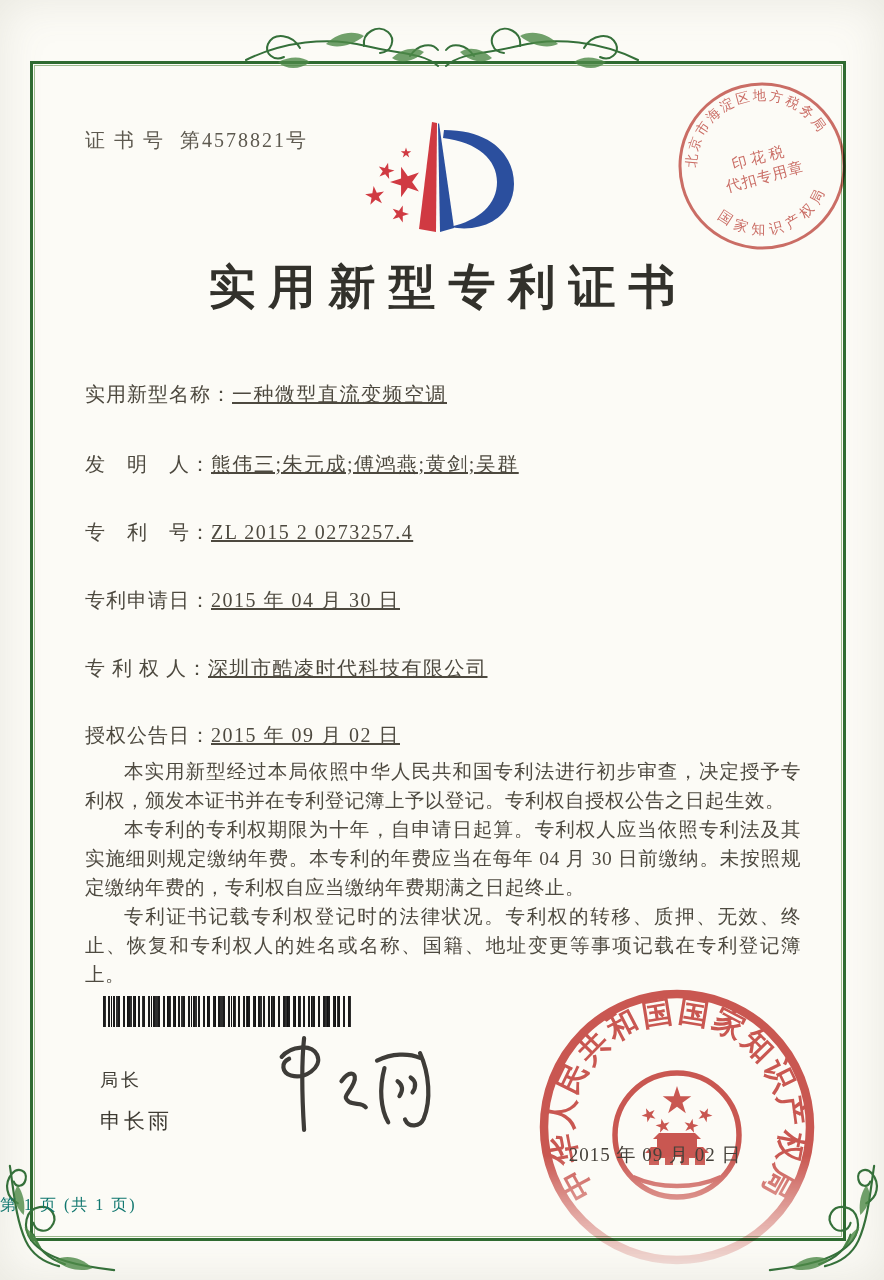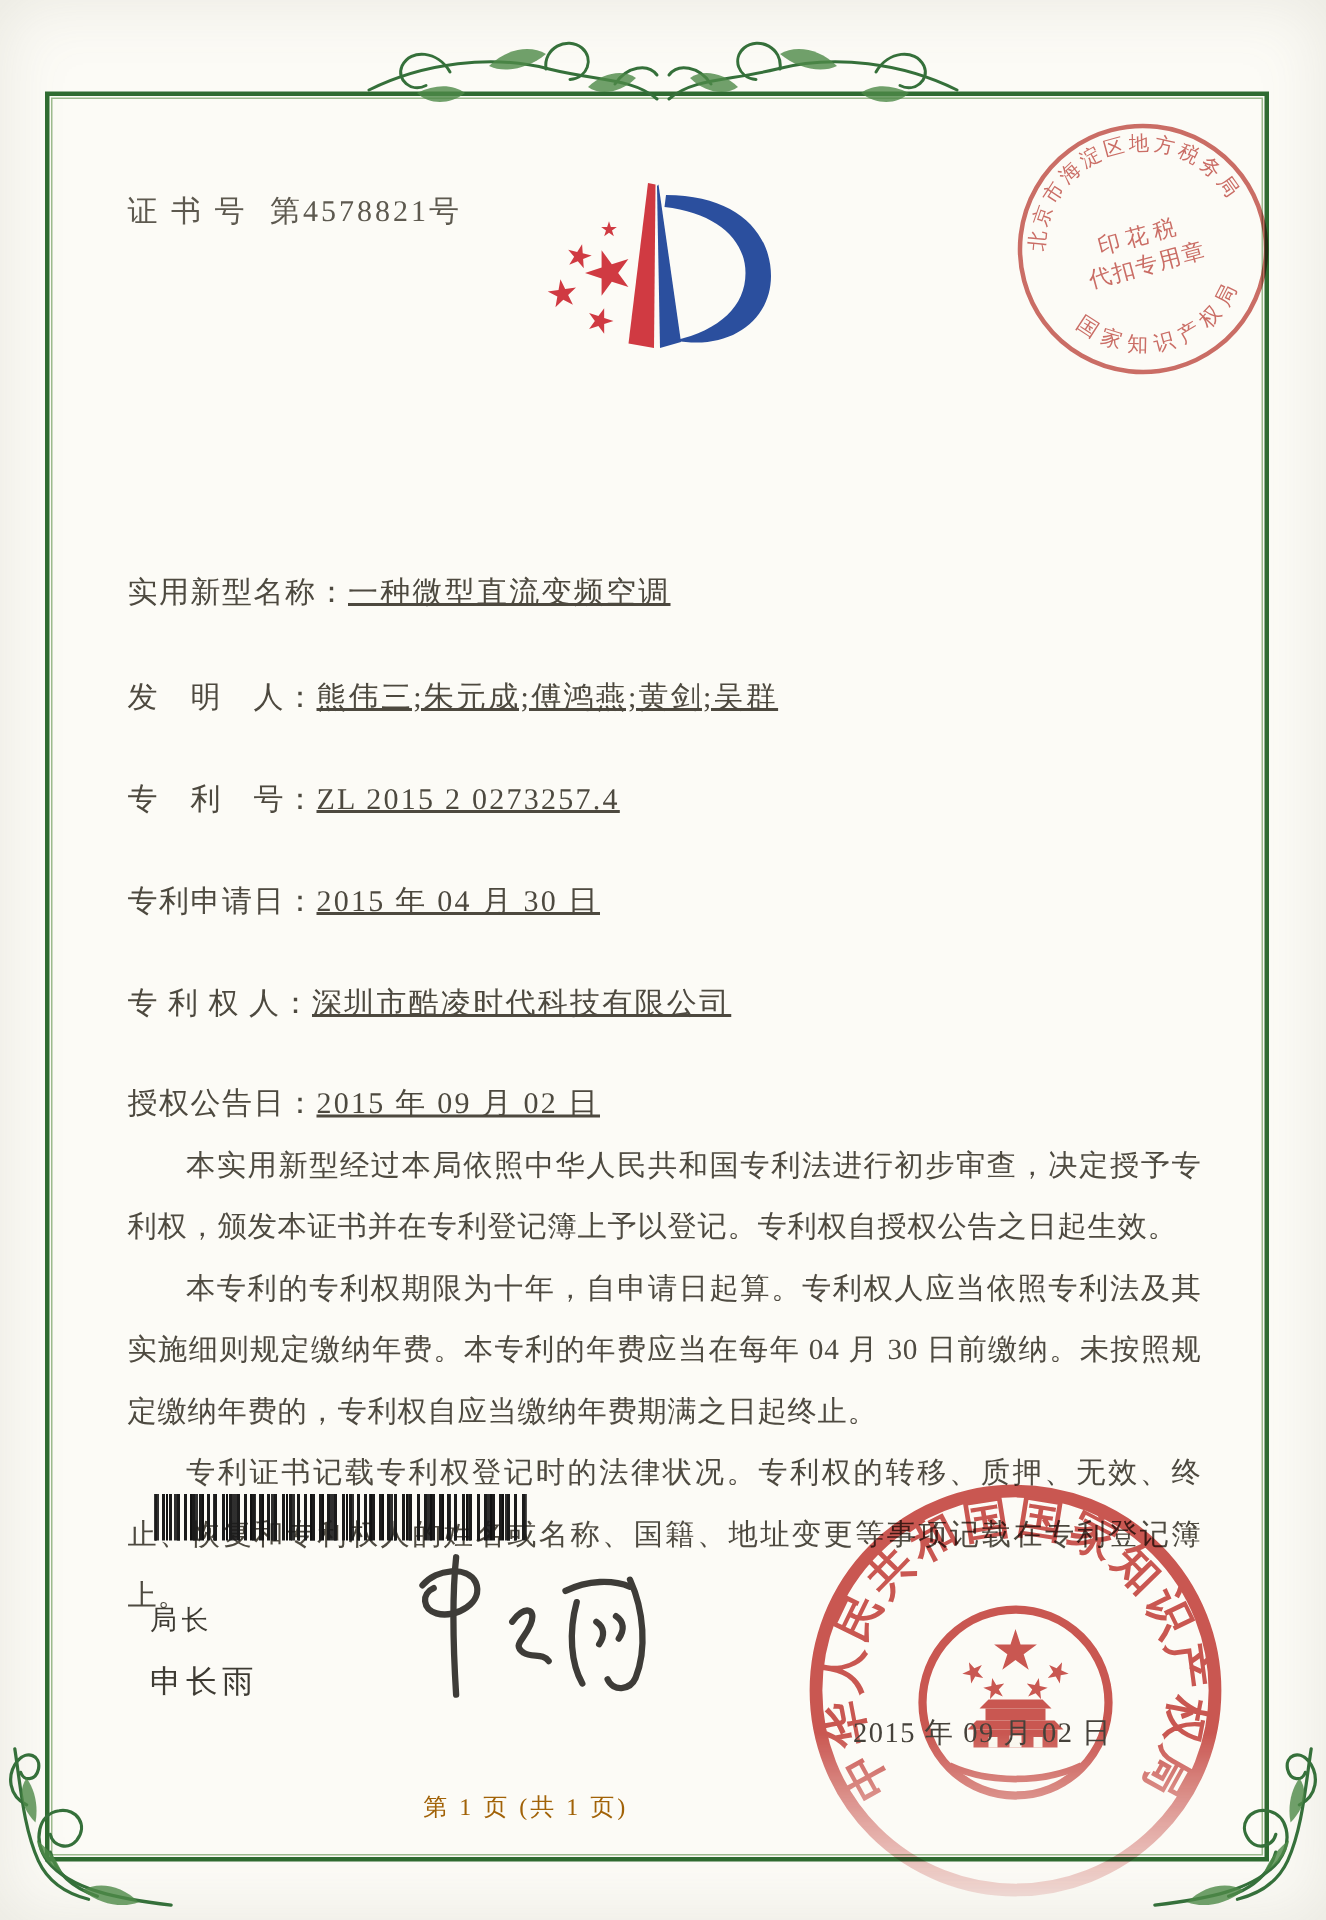--- a/index.html
+++ b/index.html
@@ -48,21 +48,21 @@
   }
   
   .fields{position:absolute;left:85px;top:378px;width:715px;}
   .frow{position:absolute;left:0;font-size:20px;color:#4d493f;white-space:nowrap;}
   .frow .lab{letter-spacing:1px;}
   .frow .val{letter-spacing:1.5px;text-decoration:underline;}
   .f0{top:3px}.f1{top:73px}.f2{top:141px}.f3{top:209px}.f4{top:277px}.f5{top:344px}
   
   .paras{
     position:absolute;left:85px;top:757px;width:716px;
-    font-size:19.5px;line-height:41px;color:#4e4a40;
+    font-size:19.5px;line-height:29px;color:#4e4a40;
     text-align:justify;
   }
   .paras p{margin:0;text-indent:2em;letter-spacing:.5px;}
   
   .barcode{
     position:absolute;left:103px;top:996px;width:248px;height:31px;
     background:
       repeating-linear-gradient(90deg,#1b1b1b 0 2px,transparent 2px 5px),
       repeating-linear-gradient(90deg,#111 0 1px,transparent 1px 8px),
       repeating-linear-gradient(90deg,rgba(25,25,25,.9) 0 3px,transparent 3px 13px);
@@ -77,22 +77,22 @@
     mix-blend-mode:multiply;opacity:.92;
     -webkit-mask-image:linear-gradient(180deg,rgba(0,0,0,.95) 60%,rgba(0,0,0,.5) 80%,rgba(0,0,0,.14) 100%);
     mask-image:linear-gradient(180deg,rgba(0,0,0,.95) 60%,rgba(0,0,0,.5) 80%,rgba(0,0,0,.14) 100%);
   }
   .seal-date{
     position:absolute;left:552px;top:1142px;width:206px;
     text-align:center;font-size:19px;color:#45413a;letter-spacing:1px;
   }
   
   .footer{
-    position:absolute;left:0;top:1195px;width:701px;text-align:center;
-    font-size:16px;color:#a16207;letter-spacing:2px;
+    position:absolute;left:0;top:1195px;width:701px;
+    font-size:16px;color:#0f766e;letter-spacing:2px;
   }
   svg text{font-family:"Liberation Serif", serif;}
 </style>
 </head>
 <body>
 
 <div id="page">
 
   <svg width="0" height="0" style="position:absolute">
     <defs>
@@ -151,20 +151,21 @@
     <path d="M104,20 C152,20 174,46 174,74 C174,104 146,124 110,117 C140,110 157,94 157,72 C157,50 138,32 103,28 Z" fill="#2b4f9e"></path>
     <g fill="#d03a42">
       <use href="#star" transform="translate(66,72) scale(1.6) rotate(-18)"></use>
       <use href="#star" transform="translate(46,61) scale(0.85) rotate(14)"></use>
       <use href="#star" transform="translate(35,86) scale(1.0) rotate(-8)"></use>
       <use href="#star" transform="translate(60,104) scale(0.9) rotate(18)"></use>
       <use href="#star" transform="translate(66,43) scale(0.55) rotate(0)"></use>
     </g>
   </svg>
 
+  <div class="title">实用新型专利证书</div>
 
   <svg class="tax-stamp" viewBox="0 0 190 190">
     <g transform="rotate(-15 95 95)" fill="#c4554e">
       <circle cx="95" cy="95" r="82" fill="none" stroke="#c4554e" stroke-width="3"></circle>
       <path id="taxTop" d="M30,83.5 A66,66 0 0 1 160,83.5" fill="none"></path>
       <path id="taxBot" d="M36.1,129 A68,68 0 0 0 153.9,129" fill="none"></path>
       <text font-size="13.5" letter-spacing="2.5">
         <textPath href="#taxTop" startOffset="50%" text-anchor="middle">北京市海淀区地方税务局</textPath>
       </text>
       <text font-size="14" letter-spacing="5">

